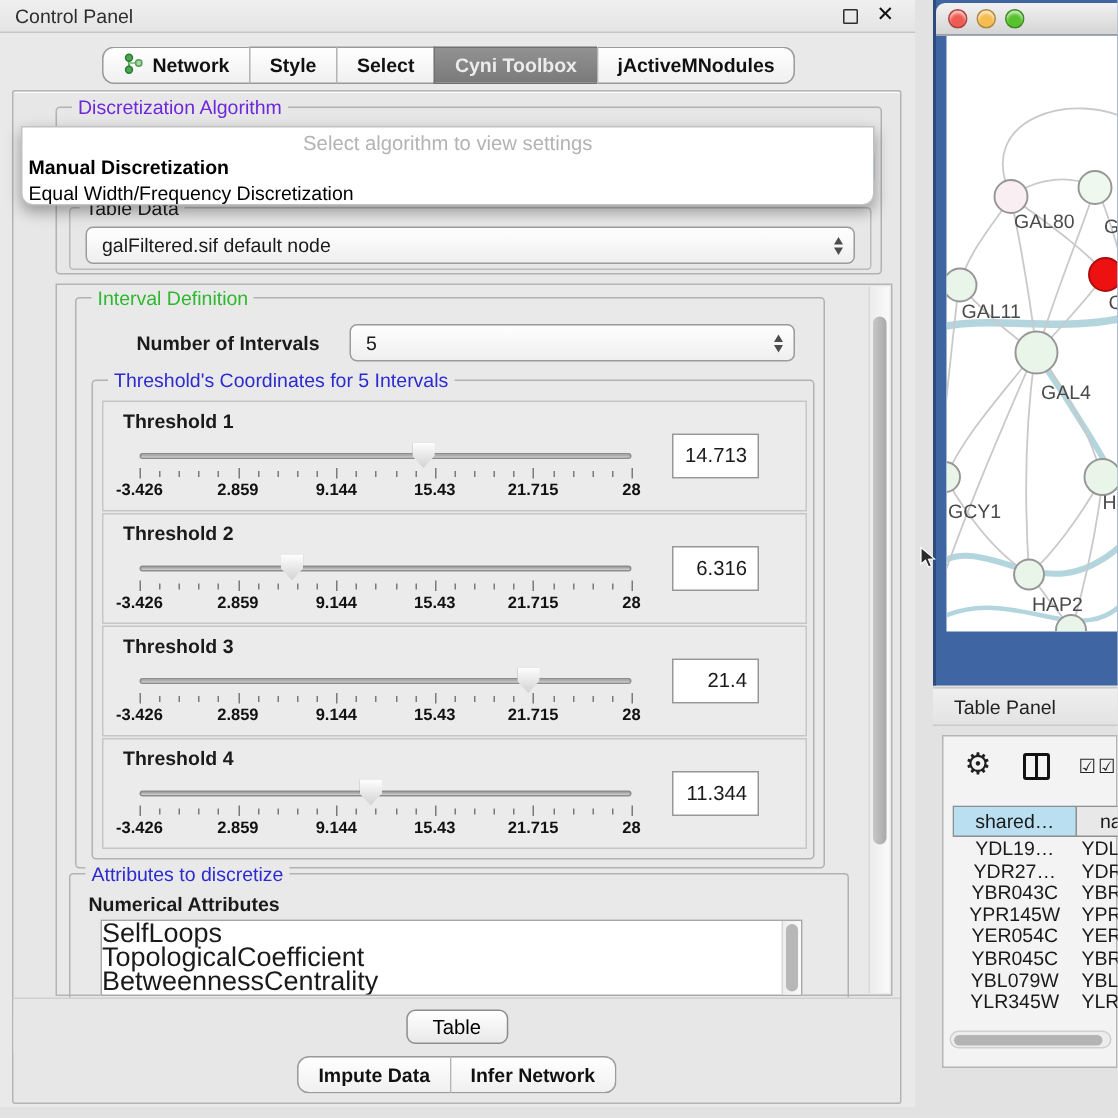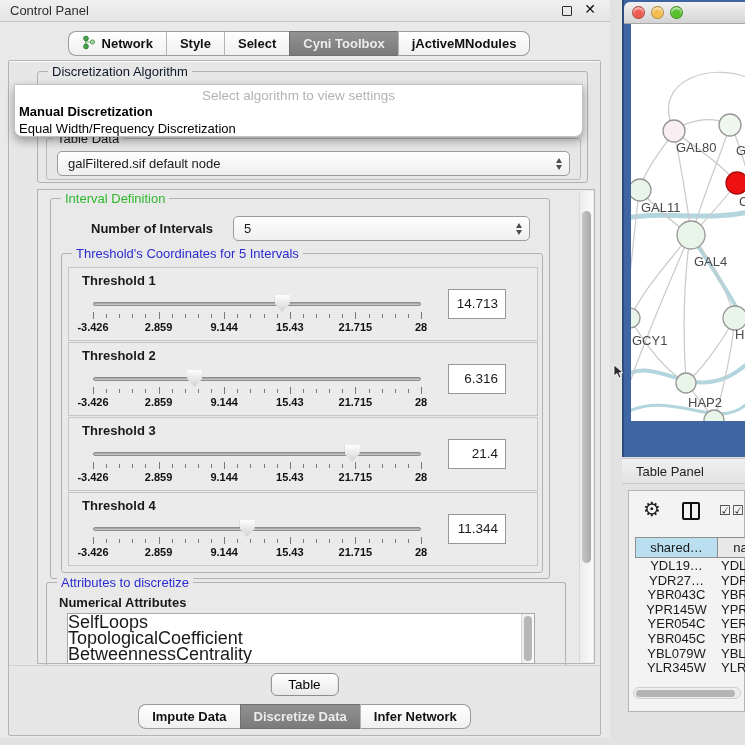--- a/index.html
+++ b/index.html
@@ -23,21 +23,21 @@
   .seg-tab.selected { background:linear-gradient(#929292,#7a7a7a); color:#ececec; border-color:#707070; }
   .cp-tabs { top:31px; }
   .cp-bottom-tabs-wrap { position:absolute; left:0; right:0; top:643px; }
 
   .cp-frame { position:absolute; left:8px; top:60px; width:593px; height:676px; background:#e7e7e7; border:1px solid #b4b4b4; border-radius:2px; box-shadow:inset 0 1px 0 #fbfbfb; }
 
   
   .group { position:absolute; border:1px solid #b2b2b2; border-radius:3px; }
   .group-title { position:absolute; top:-8px; left:10px; padding:0 4px; font-size:13px; line-height:15px; background:#e7e7e7; white-space:nowrap; }
   .bg-sp .group-title { background:#e9e9e9; }
-  .t-green { color:#2eb82e; } .t-blue { color:#2b2bd0; } .t-alg { color:#0f172a; }
+  .t-green { color:#2eb82e; } .t-blue { color:#2b2bd0; } .t-alg { color:#6d28d9; }
 
   
   .combo { position:absolute; background:linear-gradient(#ffffff,#efefef); border:1px solid #9c9c9c; border-radius:5px; font-size:13px; }
   .combo-text { position:absolute; left:10px; top:0; bottom:0; display:flex; align-items:center; white-space:nowrap; }
   .stepper { position:absolute; right:7px; top:50%; transform:translateY(-50%); display:flex; flex-direction:column; gap:2px; }
   .tri-up { width:0; height:0; border-left:3.5px solid transparent; border-right:3.5px solid transparent; border-bottom:5px solid #4d4d4d; }
   .tri-down { width:0; height:0; border-left:3.5px solid transparent; border-right:3.5px solid transparent; border-top:5px solid #4d4d4d; }
 
   .alg-group { left:28px; top:10px; width:551px; height:112px; }
   .alg-combo-focus { position:absolute; right:4px; top:26px; width:42px; height:27px; border:2px solid #68a2d6; border-radius:6px; background:linear-gradient(#fff,#ececec); }
@@ -368,23 +368,20 @@
       </div>
     </div>
 
     <div class="apply-row">
       <button class="apply-btn">Table</button>
     </div>
 
     <div class="seg cp-bottom-tabs-wrap" id="bottom-tabs">
         <div class="seg-tab">
           <span>Impute Data</span>
-        </div>
-        <div class="seg-tab selected">
-          <span>Discretize Data</span>
         </div>
         <div class="seg-tab">
           <span>Infer Network</span>
         </div>
       </div>
   </div>
 
   <div class="alg-popup">
     <div class="alg-popup-placeholder">Select algorithm to view settings</div>
     <div class="alg-popup-item bold">Manual Discretization</div>

